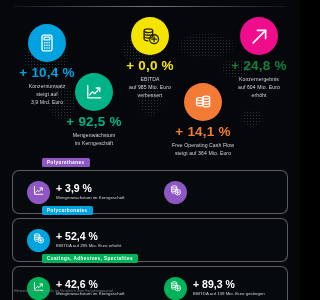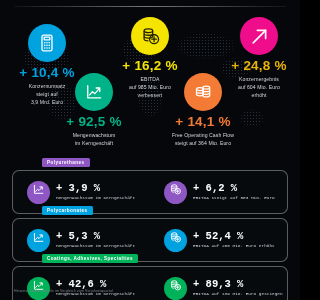--- a/index.html
+++ b/index.html
@@ -106,21 +106,20 @@
     background: rgba(10,12,16,0.55);
     display: flex;
     align-items: center;
   }
   .half {
     flex: 1 1 50%;
     display: flex;
     align-items: center;
     padding-left: 14px;
     box-sizing: border-box;
-    font-family: Liberation Mono, monospace;
   }
   .half .disc {
     width: 23px; height: 23px;
     border-radius: 50%;
     flex: 0 0 auto;
     margin-right: 6px;
     display: flex;
     align-items: center;
     justify-content: center;
   }
@@ -203,29 +202,29 @@
         <svg width="21" height="21" viewBox="0 0 24 24" fill="none" stroke="#222200" stroke-width="1.5">
           <ellipse cx="9.6" cy="5.4" rx="4.9" ry="2.1"></ellipse>
           <path d="M4.7 5.4v3.1c0 1.16 2.2 2.1 4.9 2.1s4.9-.94 4.9-2.1V5.4"></path>
           <path d="M4.7 8.6v3.1c0 1.16 2.2 2.1 4.9 2.1s4.9-.94 4.9-2.1V8.6"></path>
           <path d="M4.7 11.8v3.1c0 1.16 2.2 2.1 4.9 2.1"></path>
           <circle cx="16.1" cy="15.1" r="5.1"></circle>
           <path d="M16.1 12.5v5.2M13.5 15.1h5.2" stroke-linecap="round"></path>
         </svg>
       </span>
     </div>
-    <div class="pct" style="color:#f5e400">+ 16,2 %</div>
+    <div class="pct" style="color:#f5e400">+ 0,0 %</div>
     <div class="cap">
       <div>EBITDA</div>
       <div>auf 985 Mio. Euro</div>
       <div>verbessert</div>
     </div>
   </div>
 
-  <div class="kpi" style="left:203px; top:73px;">
+  <div class="kpi" style="left:203px; top:83px;">
     <div class="disc" style="background:#f47b35">
       <span>
         <svg width="20" height="20" viewBox="0 0 24 24" fill="none" stroke="#ffffff" stroke-width="1.5">
           <ellipse cx="8.3" cy="8.4" rx="4.1" ry="1.8"></ellipse>
           <path d="M4.2 8.4v6.3c0 1 1.84 1.8 4.1 1.8s4.1-.8 4.1-1.8V8.4"></path>
           <path d="M4.2 11.6c0 1 1.84 1.8 4.1 1.8s4.1-.8 4.1-1.8"></path>
           <ellipse cx="15.9" cy="6.6" rx="4.1" ry="1.8"></ellipse>
           <path d="M11.8 6.6v9.5c0 1 1.84 1.8 4.1 1.8s4.1-.8 4.1-1.8V6.6"></path>
           <path d="M11.8 9.8c0 1 1.84 1.8 4.1 1.8s4.1-.8 4.1-1.8"></path>
           <path d="M11.8 13c0 1 1.84 1.8 4.1 1.8s4.1-.8 4.1-1.8"></path>
@@ -241,21 +240,21 @@
 
   <div class="kpi" style="left:259px; top:17px;">
     <div class="disc" style="background:#ef0d8c">
       <span>
         <svg width="21" height="21" viewBox="0 0 24 24" fill="none" stroke="#ffffff" stroke-width="1.9" stroke-linecap="round" stroke-linejoin="round">
           <line x1="4.8" y1="19.2" x2="19" y2="5"></line>
           <polyline points="9.6,5 19,5 19,14.4"></polyline>
         </svg>
       </span>
     </div>
-    <div class="pct" style="color:#eab308">+ 24,8 %</div>
+    <div class="pct" style="color:#15803d">+ 24,8 %</div>
     <div class="cap">
       <div>Konzernergebnis</div>
       <div>auf 604 Mio. Euro</div>
       <div>erhöht</div>
     </div>
   </div>
 
   <div class="segment" style="top:150px;">
     <div class="badge" style="background:#8e57c4">Polyurethanes</div>
     <div class="panel">
@@ -280,46 +279,27 @@
             <svg width="13" height="13" viewBox="0 0 24 24" fill="none" stroke="#ffffff" stroke-width="1.7">
               <ellipse cx="9.6" cy="5.4" rx="4.9" ry="2.1"></ellipse>
               <path d="M4.7 5.4v3.1c0 1.16 2.2 2.1 4.9 2.1s4.9-.94 4.9-2.1V5.4"></path>
               <path d="M4.7 8.6v3.1c0 1.16 2.2 2.1 4.9 2.1s4.9-.94 4.9-2.1V8.6"></path>
               <path d="M4.7 11.8v3.1c0 1.16 2.2 2.1 4.9 2.1"></path>
               <circle cx="16.1" cy="15.1" r="5.1"></circle>
               <path d="M16.1 12.5v5.2M13.5 15.1h5.2" stroke-linecap="round"></path>
             </svg>
           </span>
         </div>
-        <div class="txt">
-          <div class="pct" style="color:#ffffff">+ 6,2 %</div>
-          <div class="cap">EBITDA steigt auf 583 Mio. Euro</div>
-        </div>
       </div>
     </div>
   </div>
 
   <div class="segment" style="top:198px;">
     <div class="badge" style="background:#00a2e0">Polycarbonates</div>
     <div class="panel">
-      <div class="half">
-        <div class="disc" style="background:#00a2e0">
-          <span>
-            <svg width="13" height="13" viewBox="0 0 24 24" fill="none" stroke="#ffffff" stroke-width="1.8" stroke-linecap="round" stroke-linejoin="round">
-              <path d="M4.5 4.5 V19 H20"></path>
-              <polyline points="6.8,15.5 10.2,11.6 13,14 18.6,7.6"></polyline>
-              <polyline points="14.6,7.2 18.9,7.2 18.9,11.4"></polyline>
-            </svg>
-          </span>
-        </div>
-        <div class="txt">
-          <div class="pct" style="color:#ffffff">+ 5,3 %</div>
-          <div class="cap">Mengenwachstum im Kerngeschäft</div>
-        </div>
-      </div>
       <div class="half">
         <div class="disc" style="background:#00a2e0">
           <span>
             <svg width="13" height="13" viewBox="0 0 24 24" fill="none" stroke="#ffffff" stroke-width="1.7">
               <ellipse cx="9.6" cy="5.4" rx="4.9" ry="2.1"></ellipse>
               <path d="M4.7 5.4v3.1c0 1.16 2.2 2.1 4.9 2.1s4.9-.94 4.9-2.1V5.4"></path>
               <path d="M4.7 8.6v3.1c0 1.16 2.2 2.1 4.9 2.1s4.9-.94 4.9-2.1V8.6"></path>
               <path d="M4.7 11.8v3.1c0 1.16 2.2 2.1 4.9 2.1"></path>
               <circle cx="16.1" cy="15.1" r="5.1"></circle>
               <path d="M16.1 12.5v5.2M13.5 15.1h5.2" stroke-linecap="round"></path>

